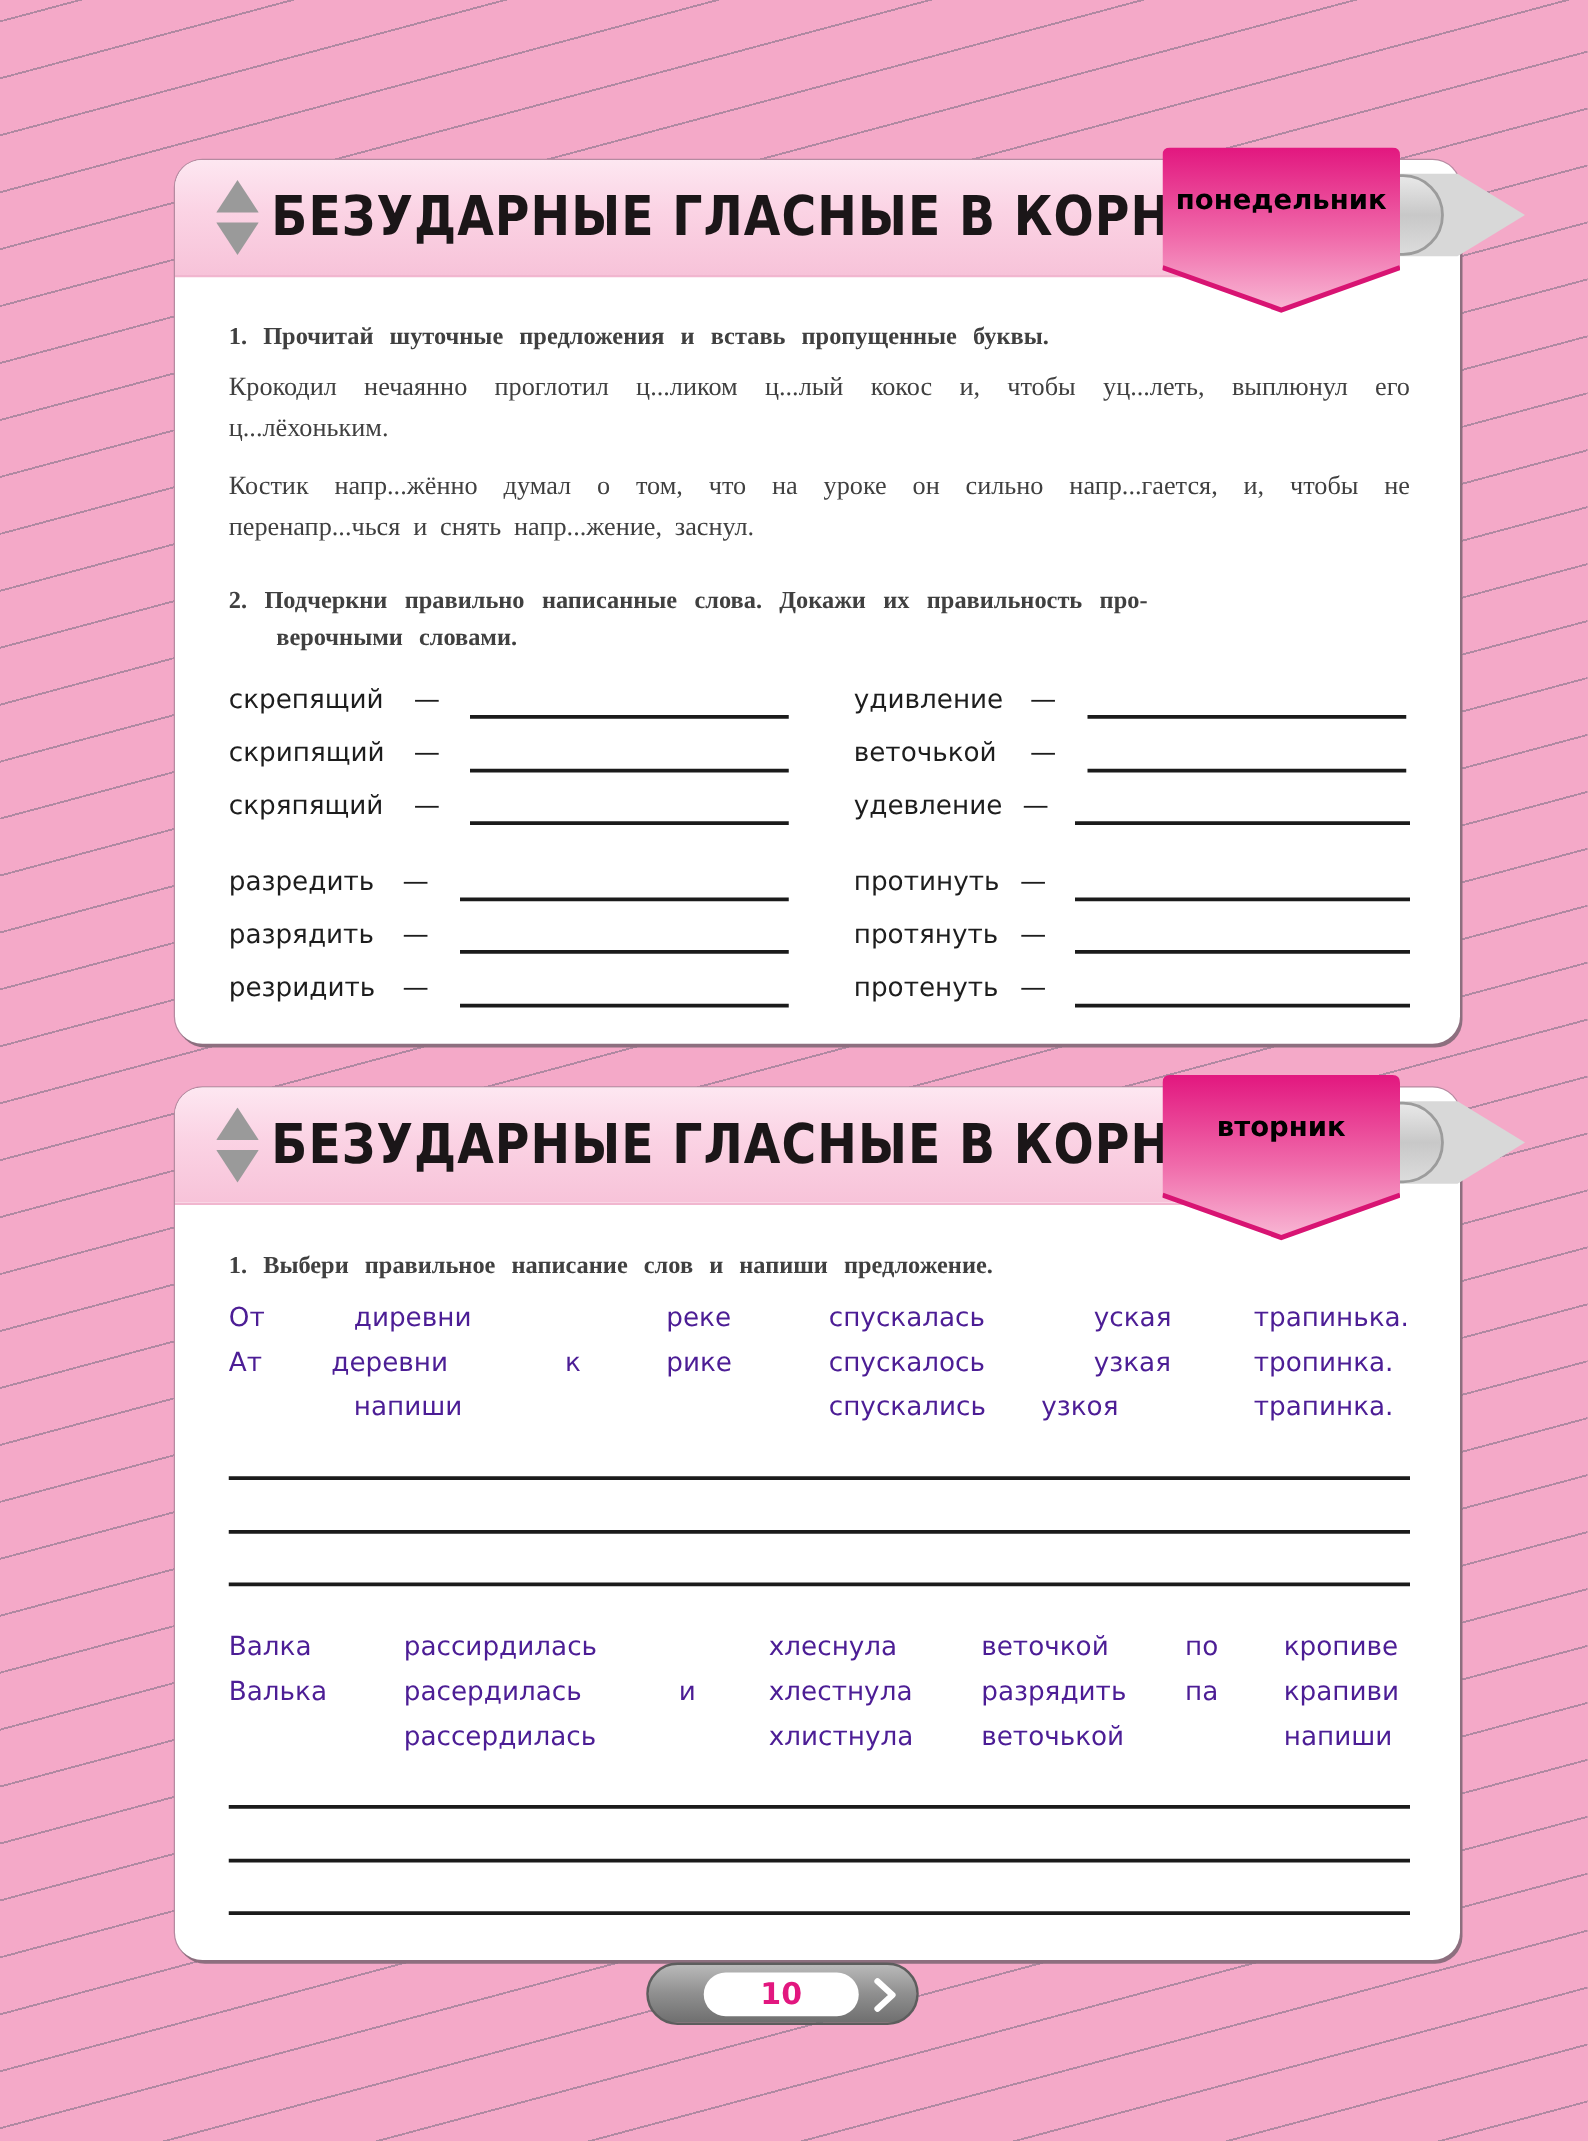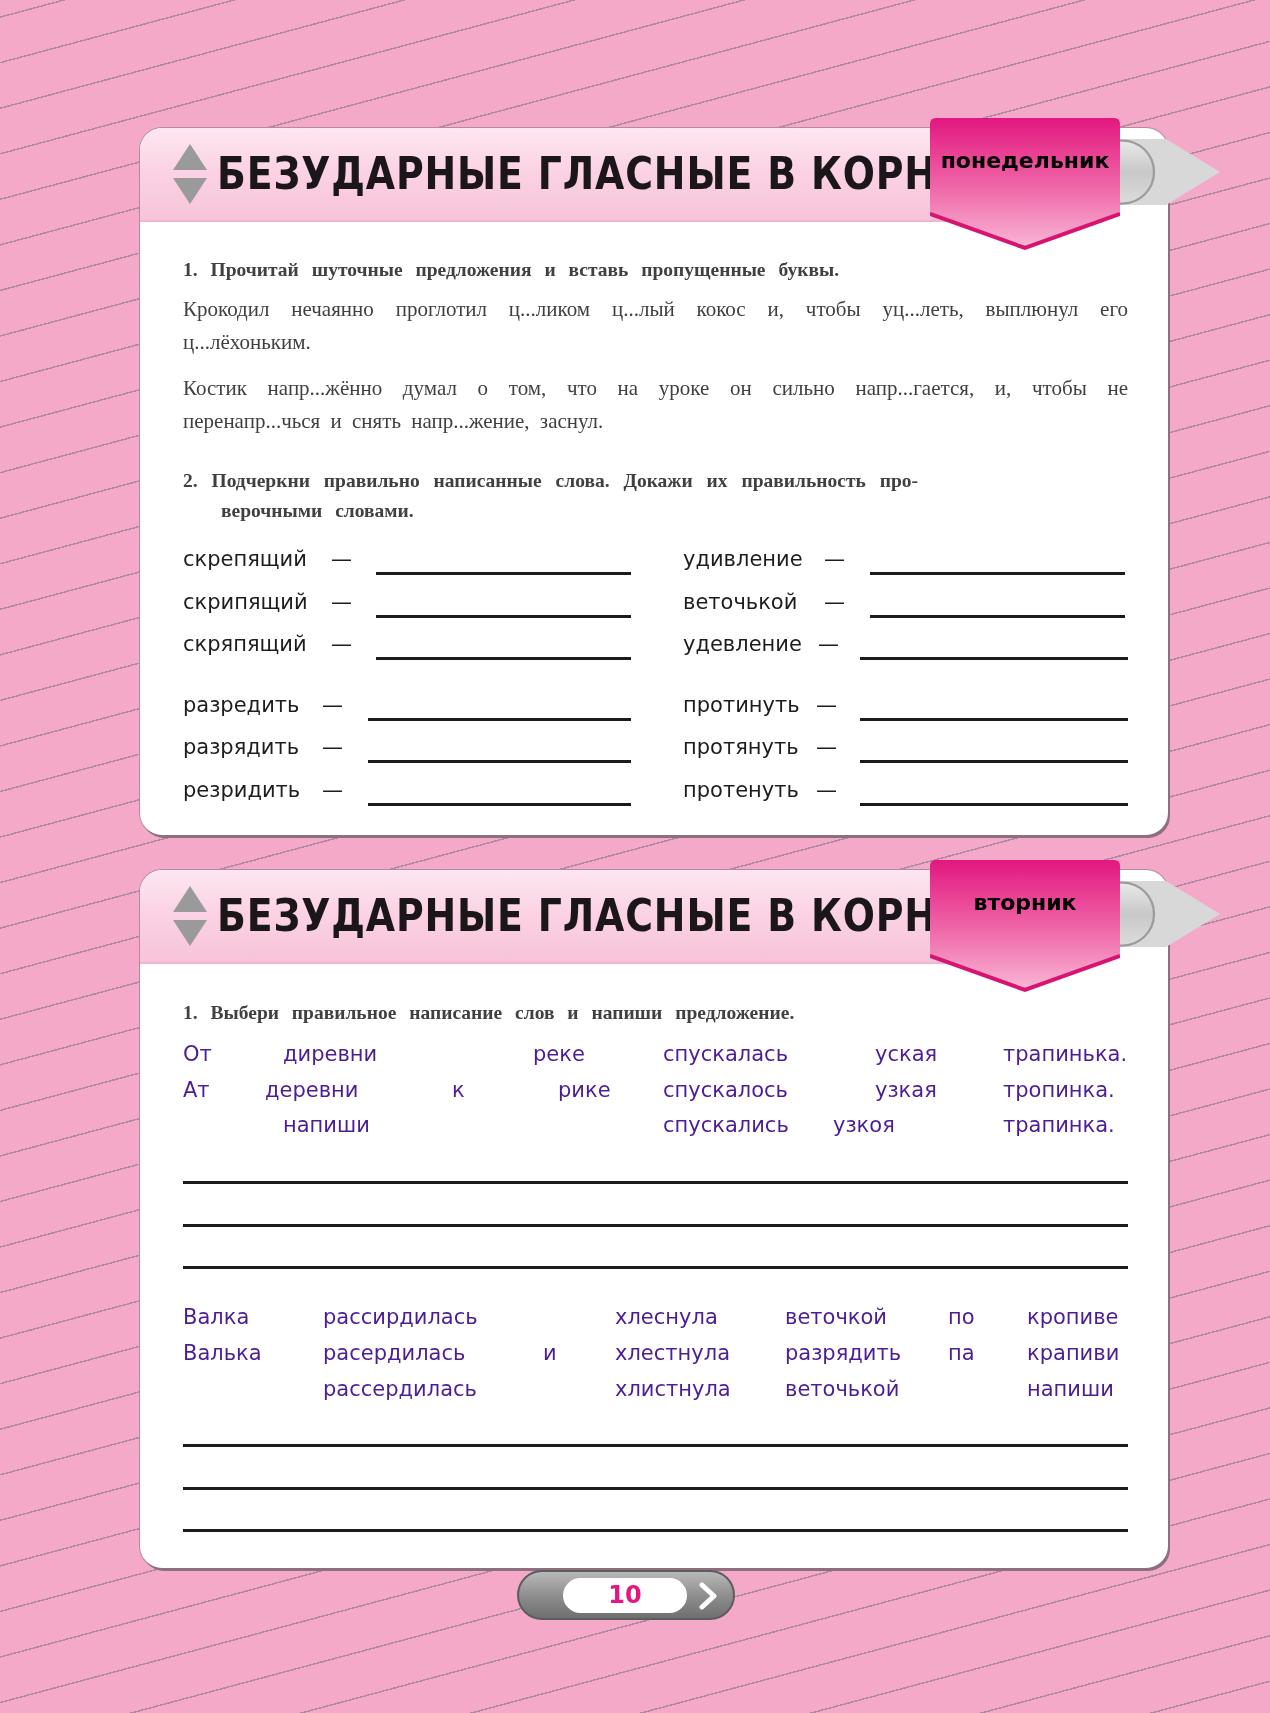--- a/index.html
+++ b/index.html
@@ -257,21 +257,21 @@
   <div class="cell" style="left:183px; top:1042px;">От</div>
   <div class="cell" style="left:283px; top:1042px;">диревни</div>
   <div class="cell" style="left:533px; top:1042px;">реке</div>
   <div class="cell" style="left:663px; top:1042px;">спускалась</div>
   <div class="cell" style="left:875px; top:1042px;">уская</div>
   <div class="cell" style="left:1003px; top:1042px;">трапинька.</div>
 
   <div class="cell" style="left:183px; top:1078px;">Ат</div>
   <div class="cell" style="left:265px; top:1078px;">деревни</div>
   <div class="cell" style="left:452px; top:1078px;">к</div>
-  <div class="cell" style="left:533px; top:1078px;margin-left:25px;">рике</div>
+  <div class="cell" style="left:533px; top:1078px;">рике</div>
   <div class="cell" style="left:663px; top:1078px;">спускалось</div>
   <div class="cell" style="left:875px; top:1078px;">узкая</div>
   <div class="cell" style="left:1003px; top:1078px;">тропинка.</div>
 
   <div class="cell" style="left:283px; top:1113px;">напиши</div>
   <div class="cell" style="left:663px; top:1113px;">спускались</div>
   <div class="cell" style="left:833px; top:1113px;">узкоя</div>
   <div class="cell" style="left:1003px; top:1113px;">трапинка.</div>
 </div>
 <div class="line" style="left:183px; width:945px; top:1181px;"></div>

